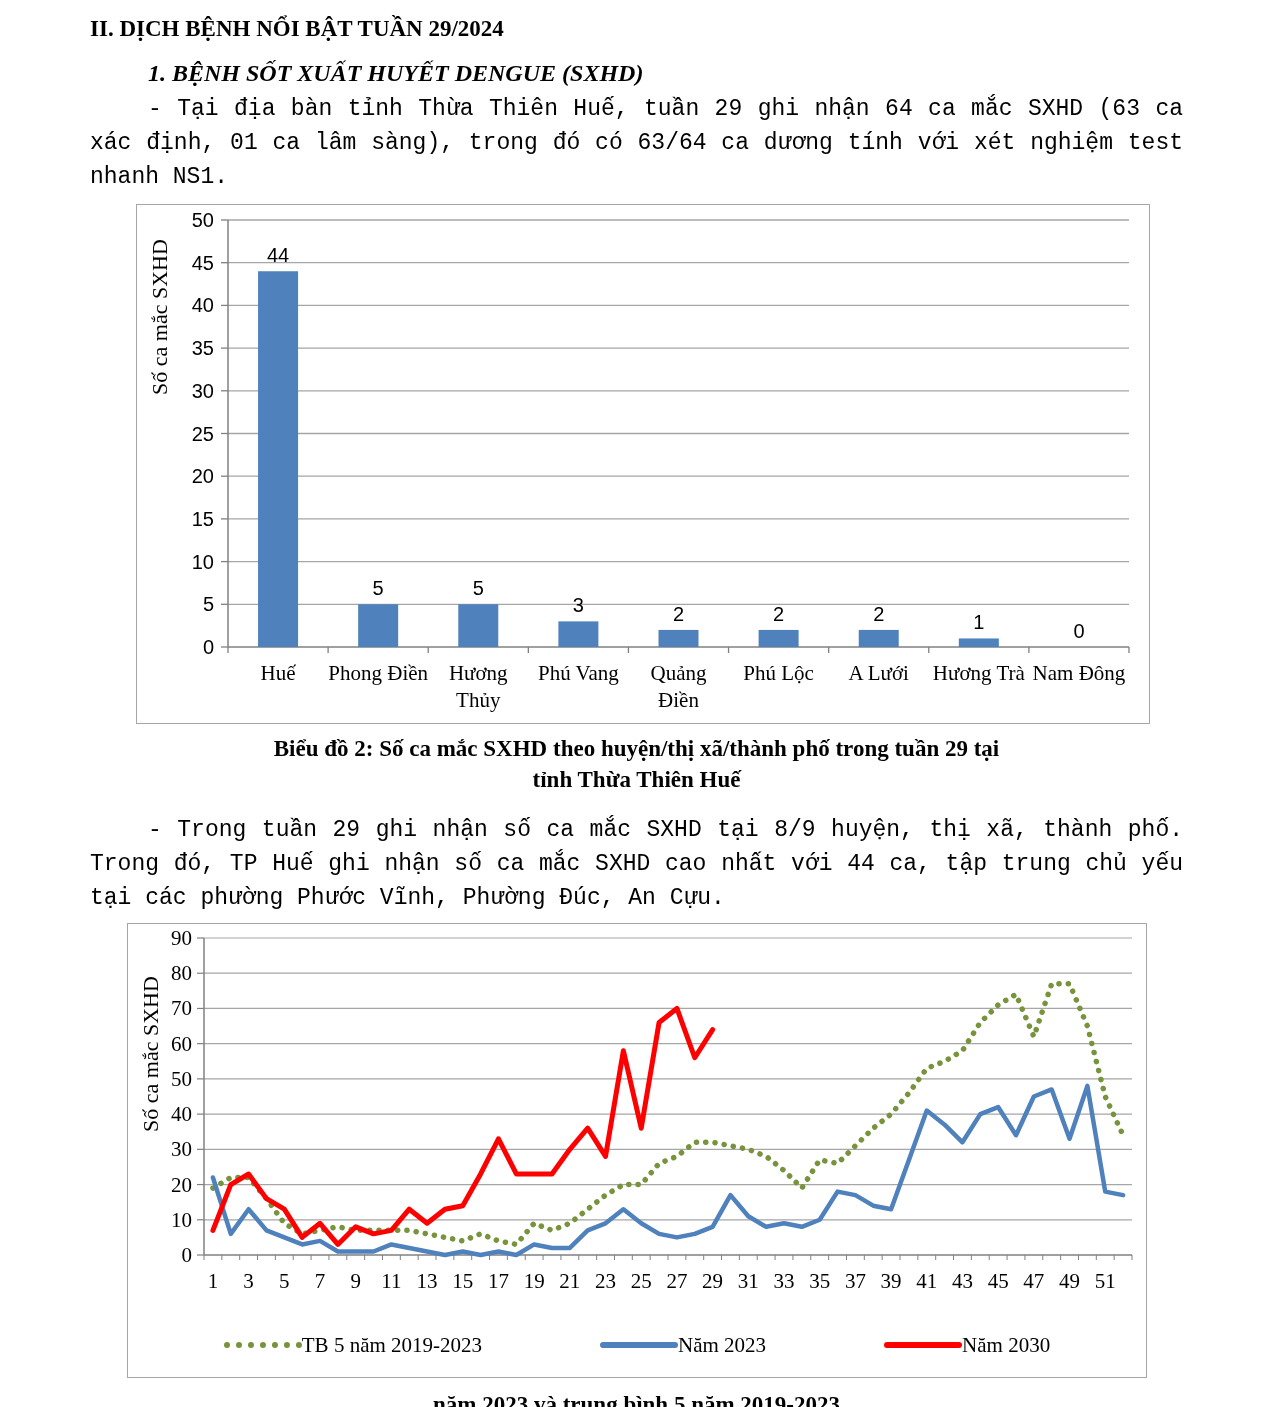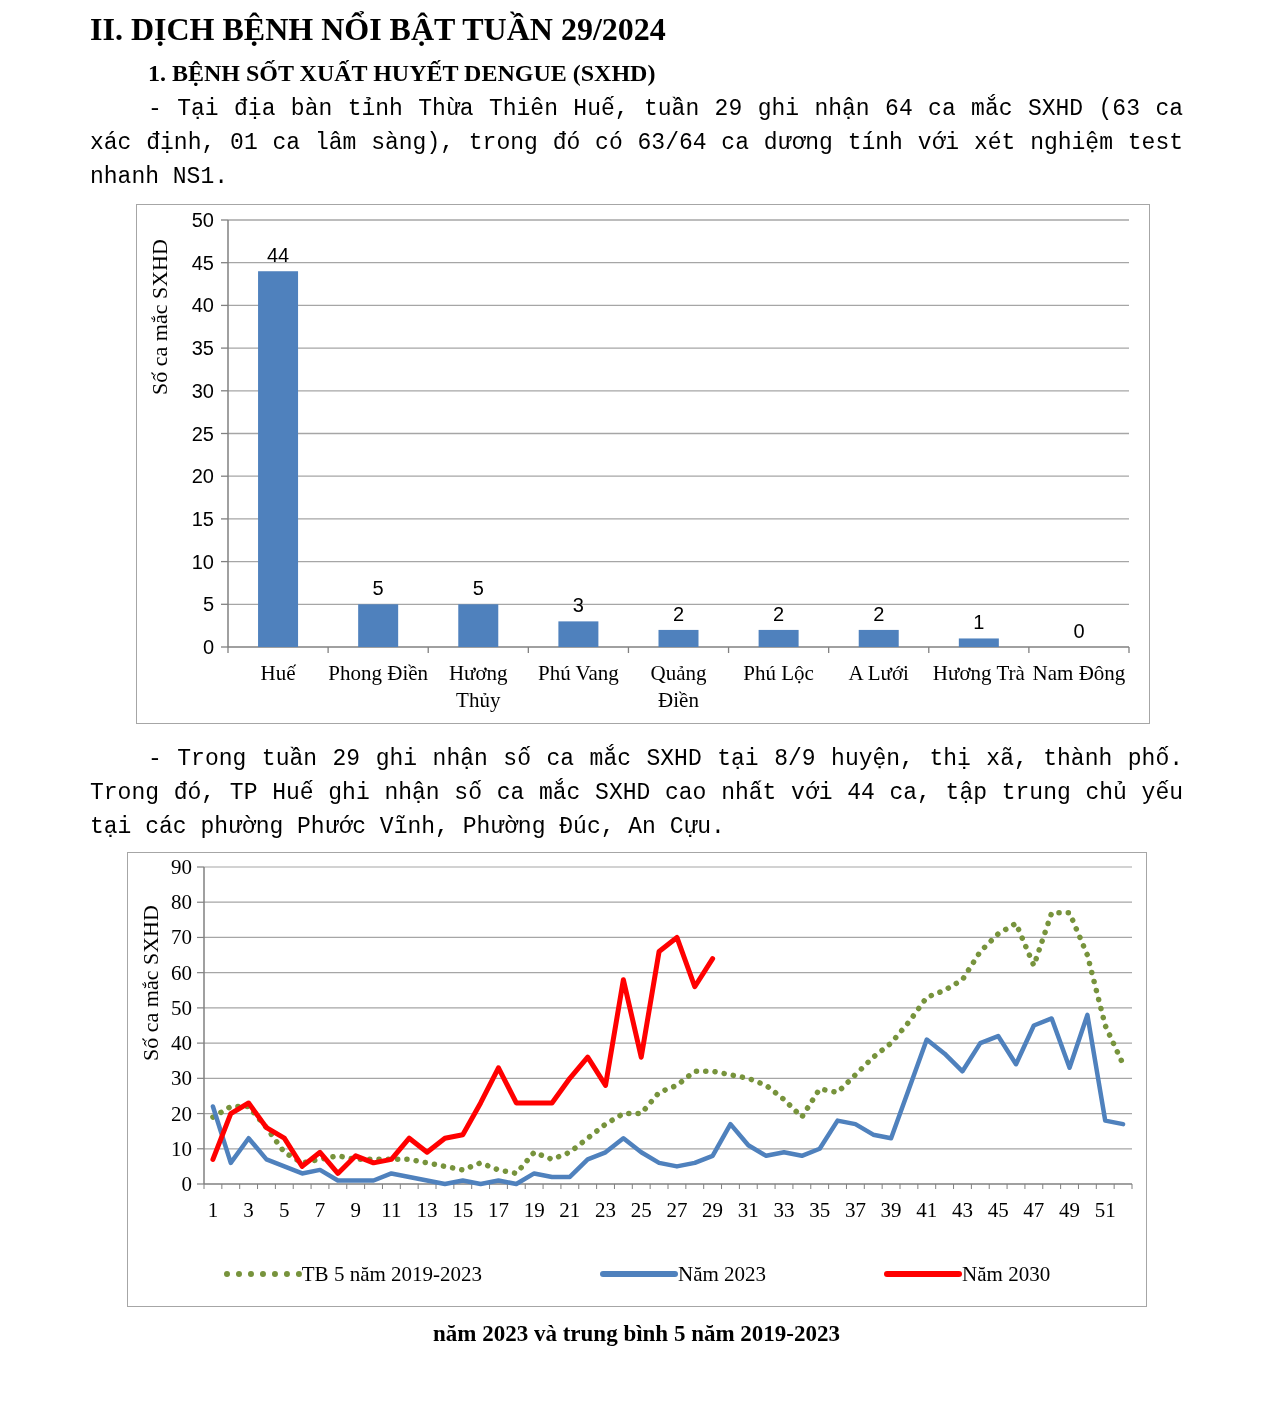--- a/index.html
+++ b/index.html
@@ -1,19 +1,19 @@
 <!DOCTYPE html>
 <html><head>
 <meta charset="utf-8">
 <style>
   html,body{margin:0;padding:0;background:#fff;}
   body{width:1272px;height:1407px;font-family:"Liberation Serif",serif;color:#000;overflow:hidden;}
   .page{padding:10px 89px 0 90px;box-sizing:border-box;}
-  .h1{font-size:32px;font-weight:bold;margin:4px 0 0 0;line-height:30px;}
-  .h2{font-size:24px;font-weight:bold;margin:14px 0 0 58px;line-height:30px;}
+  .h1{font-size:23px;font-weight:bold;margin:4px 0 0 0;line-height:30px;}
+  .h2{font-size:24px;font-weight:bold;margin:14px 0 0 58px;line-height:30px;font-style:italic;}
   .para{font-size:23px;line-height:34px;text-align:justify;text-indent:58px;margin:4px 0 0 0;font-family:Liberation Mono, monospace;}
   .fig{background:#fff;border:1px solid #a6a6a6;box-sizing:border-box;}
   .fig1{margin:10px 0 0 46px;width:1014px;height:520px;}
   .fig2{margin:8px 0 0 37px;width:1020px;height:455px;}
   .caption{font-size:23px;font-weight:bold;text-align:center;line-height:31px;margin-top:9px;}
   .legend-row{display:flex;justify-content:center;align-items:center;gap:118px;height:64px;font-size:21px;}
   .legend-item{display:flex;align-items:center;}
   .ls{width:78px;height:0;border-top-width:6px;}
   .ls.dotted{border-top-style:dotted;}
   .ls.solid{border-top-style:solid;border-radius:3px;}
@@ -100,20 +100,22 @@
         <rect x="821.8333333333334" y="433.46" width="40" height="8.54000000000002" fill="#4f81bd"></rect>
         <text x="841.8333333333334" y="424.46" font-size="20" text-anchor="middle" font-family="&quot;Liberation Sans&quot;, sans-serif">1</text>
         <text x="841.8333333333334" y="475" font-size="21" text-anchor="middle" font-family="&quot;Liberation Serif&quot;, serif">Hương Trà</text>
         <text x="941.9444444444445" y="433" font-size="20" text-anchor="middle" font-family="&quot;Liberation Sans&quot;, sans-serif">0</text>
         <text x="941.9444444444445" y="475" font-size="21" text-anchor="middle" font-family="&quot;Liberation Serif&quot;, serif">Nam Đông</text>
         <text x="0" y="0" font-size="22" text-anchor="middle" font-family="&quot;Liberation Serif&quot;, serif" transform="translate(30,112) rotate(-90)">Số ca mắc SXHD</text>
       </svg>
   </figure>
 
   <div class="caption">
+    <div>Biểu đồ 2: Số ca mắc SXHD theo huyện/thị xã/thành phố trong tuần 29 tại</div>
+    <div>tỉnh Thừa Thiên Huế</div>
   </div>
 
   <p class="para" style="margin-top:18px">- Trong tuần 29 ghi nhận số ca mắc SXHD tại 8/9 huyện, thị xã, thành phố. Trong đó, TP Huế ghi nhận số ca mắc SXHD cao nhất với 44 ca, tập trung chủ yếu tại các phường Phước Vĩnh, Phường Đúc, An Cựu.</p>
 
   <figure class="fig fig2">
     <svg id="lineChart" width="1018" height="385" viewBox="0 0 1018 385">
         <line x1="69" y1="331" x2="76" y2="331" stroke="#808080" stroke-width="1.2"></line>
         <text x="64" y="338" font-size="21" text-anchor="end" font-family="&quot;Liberation Serif&quot;, serif">0</text>
         <line x1="76" y1="295.77777777777777" x2="1004" y2="295.77777777777777" stroke="#a6a6a6" stroke-width="1.2"></line>
         <line x1="69" y1="295.77777777777777" x2="76" y2="295.77777777777777" stroke="#808080" stroke-width="1.2"></line>

